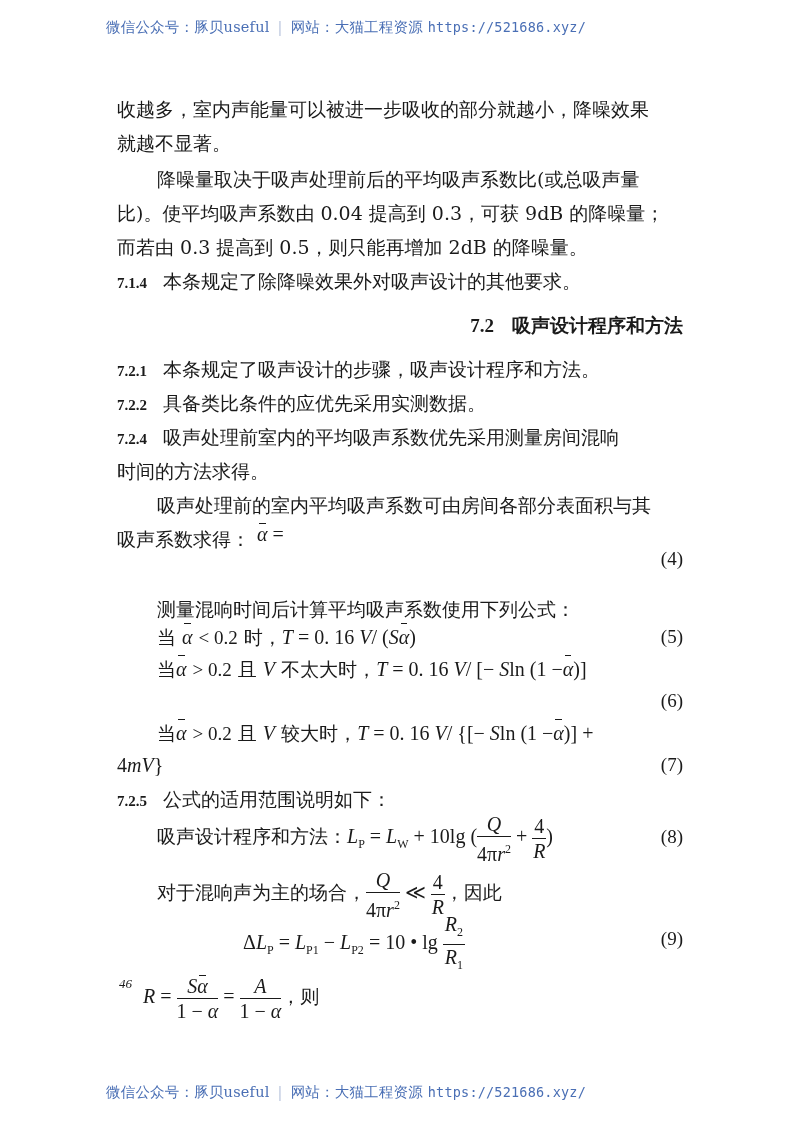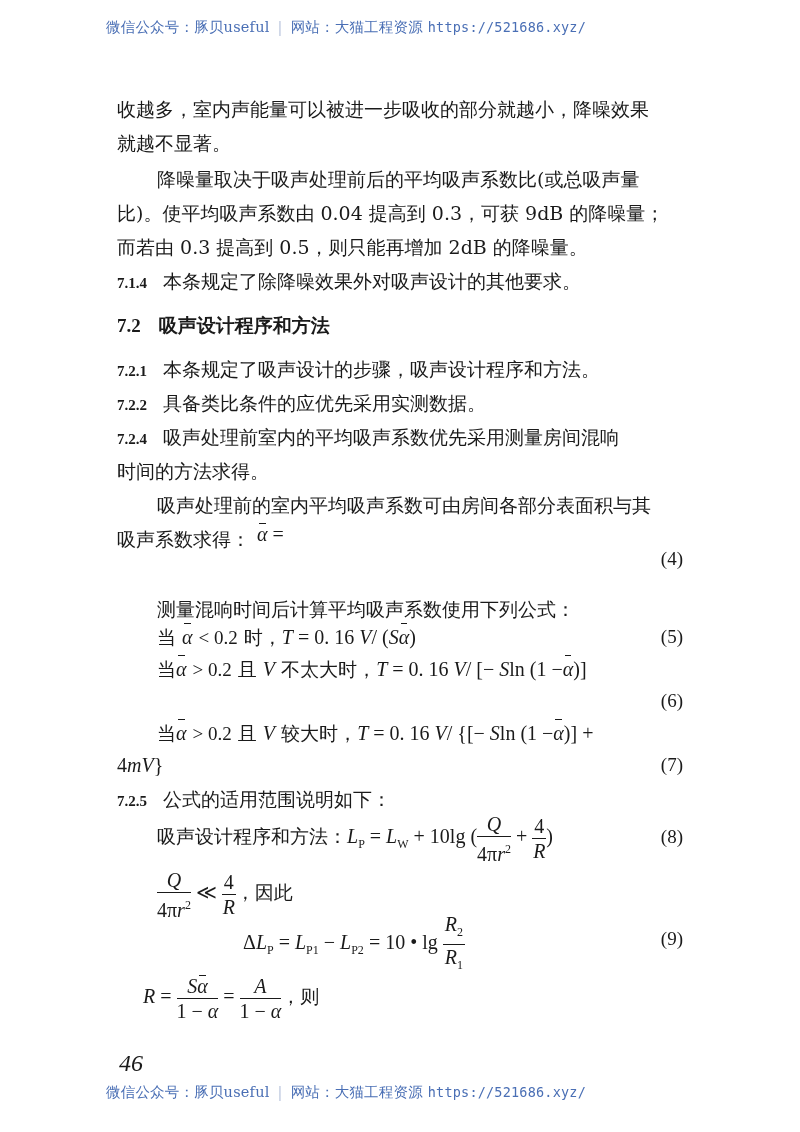--- a/index.html
+++ b/index.html
@@ -10,34 +10,34 @@
                font-family: "DejaVu Serif", serif; }
   .watermark .sep { color: #b8c4dc; margin: 0 8px; }
   .watermark .url { font-family: "DejaVu Sans Mono", "Liberation Mono", monospace; font-size: 13.5px; }
   .wm-top { top: 18px; }
   .wm-bottom { top: 1083px; }
   .page { position: absolute; left: 117px; top: 94px; width: 566px; }
   .line { position: absolute; left: 0; white-space: nowrap; font-size: 19px; line-height: 30px; }
   .indent { padding-left: 40px; }
   .num { font-family: "Liberation Serif", "DejaVu Serif", serif; font-weight: bold; font-size: 15px; margin-right: 16px; }
   .latin { font-family: "Liberation Serif", "DejaVu Serif", serif; }
-  .sec-title { position: absolute; left: 0; width: 566px; text-align: left; font-weight: bold;
+  .sec-title { position: absolute; left: 0; width: 566px; text-align: right; font-weight: bold;
                font-size: 19px; line-height: 30px; font-family: "DejaVu Sans", sans-serif; }
   .sec-title .sec-no { font-family: "Liberation Serif", serif; margin-right: 18px; }
   .eqno { position: absolute; right: 0; font-family: "Liberation Serif", serif; font-size: 19px; line-height: 30px; }
   .math { font-family: "Liberation Serif", "DejaVu Serif", serif; font-size: 20px; }
   .math i { font-style: italic; }
   .frac { display: inline-block; vertical-align: middle; text-align: center; }
   .frac .n { display: block; border-bottom: 1.2px solid #1a1a1a; padding: 0 2px; line-height: 24px; }
   .frac .d { display: block; line-height: 24px; }
   .ab { position: relative; display: inline-block; font-style: italic; }
   .ab::before { content: ""; position: absolute; left: 2px; right: 2px; top: 1px; border-top: 1.2px solid #1a1a1a; }
   sub, sup { font-size: 12px; }
-  .pageno { position: absolute; left: 119px; top: 1050px; font-family: "Liberation Serif", serif;
-            font-style: italic; font-size: 24px; }
+  .pageno { position: absolute; left: 119px; top: 976px; font-family: "Liberation Serif", serif;
+            font-style: italic; font-size: 13px; }
 </style>
 </head>
 <body>
 
 <div class="watermark wm-top">
   <span>微信公众号：豚贝useful</span><span class="sep">|</span><span>网站：大猫工程资源</span>
   <span class="url">https://521686.xyz/</span>
 </div>
 
 <div class="page">
@@ -96,21 +96,21 @@
   <div class="line" style="top:690px">
     <span class="num">7.2.5</span><span>公式的适用范围说明如下：</span>
   </div>
 
   <div class="line indent" style="top:716px; line-height:52px">
     <span>吸声设计程序和方法：</span><span class="math"><i>L</i><sub>P</sub> = <i>L</i><sub>W</sub> + 10lg (<span class="frac"><span class="n"><i>Q</i></span><span class="d">4π<i>r</i><sup>2</sup></span></span> + <span class="frac"><span class="n">4</span><span class="d"><i>R</i></span></span>)</span>
   </div>
   <div class="eqno" style="top:728px">(8)</div>
 
   <div class="line indent" style="top:772px; line-height:52px">
-    <span class="math"><span class="frac"><span class="n"><i>Q</i></span><span class="d">4π<i>r</i><sup>2</sup></span></span> ≪ <span class="frac"><span class="n">4</span><span class="d"><i>R</i></span></span></span><span>，因此</span>
+    <span>对于混响声为主的场合，</span><span class="math"><span class="frac"><span class="n"><i>Q</i></span><span class="d">4π<i>r</i><sup>2</sup></span></span> ≪ <span class="frac"><span class="n">4</span><span class="d"><i>R</i></span></span></span><span>，因此</span>
   </div>
 
   <div class="line math" style="top:818px; left:126px; line-height:52px">
     Δ<i>L</i><sub>P</sub> = <i>L</i><sub>P1</sub> − <i>L</i><sub>P2</sub> = 10 • lg <span class="frac"><span class="n"><i>R</i><sub>2</sub></span><span class="d"><i>R</i><sub>1</sub></span></span>
   </div>
   <div class="eqno" style="top:830px">(9)</div>
 
   <div class="line" style="top:876px; left:26px; line-height:52px">
     <span class="math"><i>R</i> = <span class="frac"><span class="n"><i>S</i><span class="ab">α</span></span><span class="d">1 − <i>α</i></span></span> = <span class="frac"><span class="n"><i>A</i></span><span class="d">1 − <i>α</i></span></span></span><span>，则</span>
   </div>

